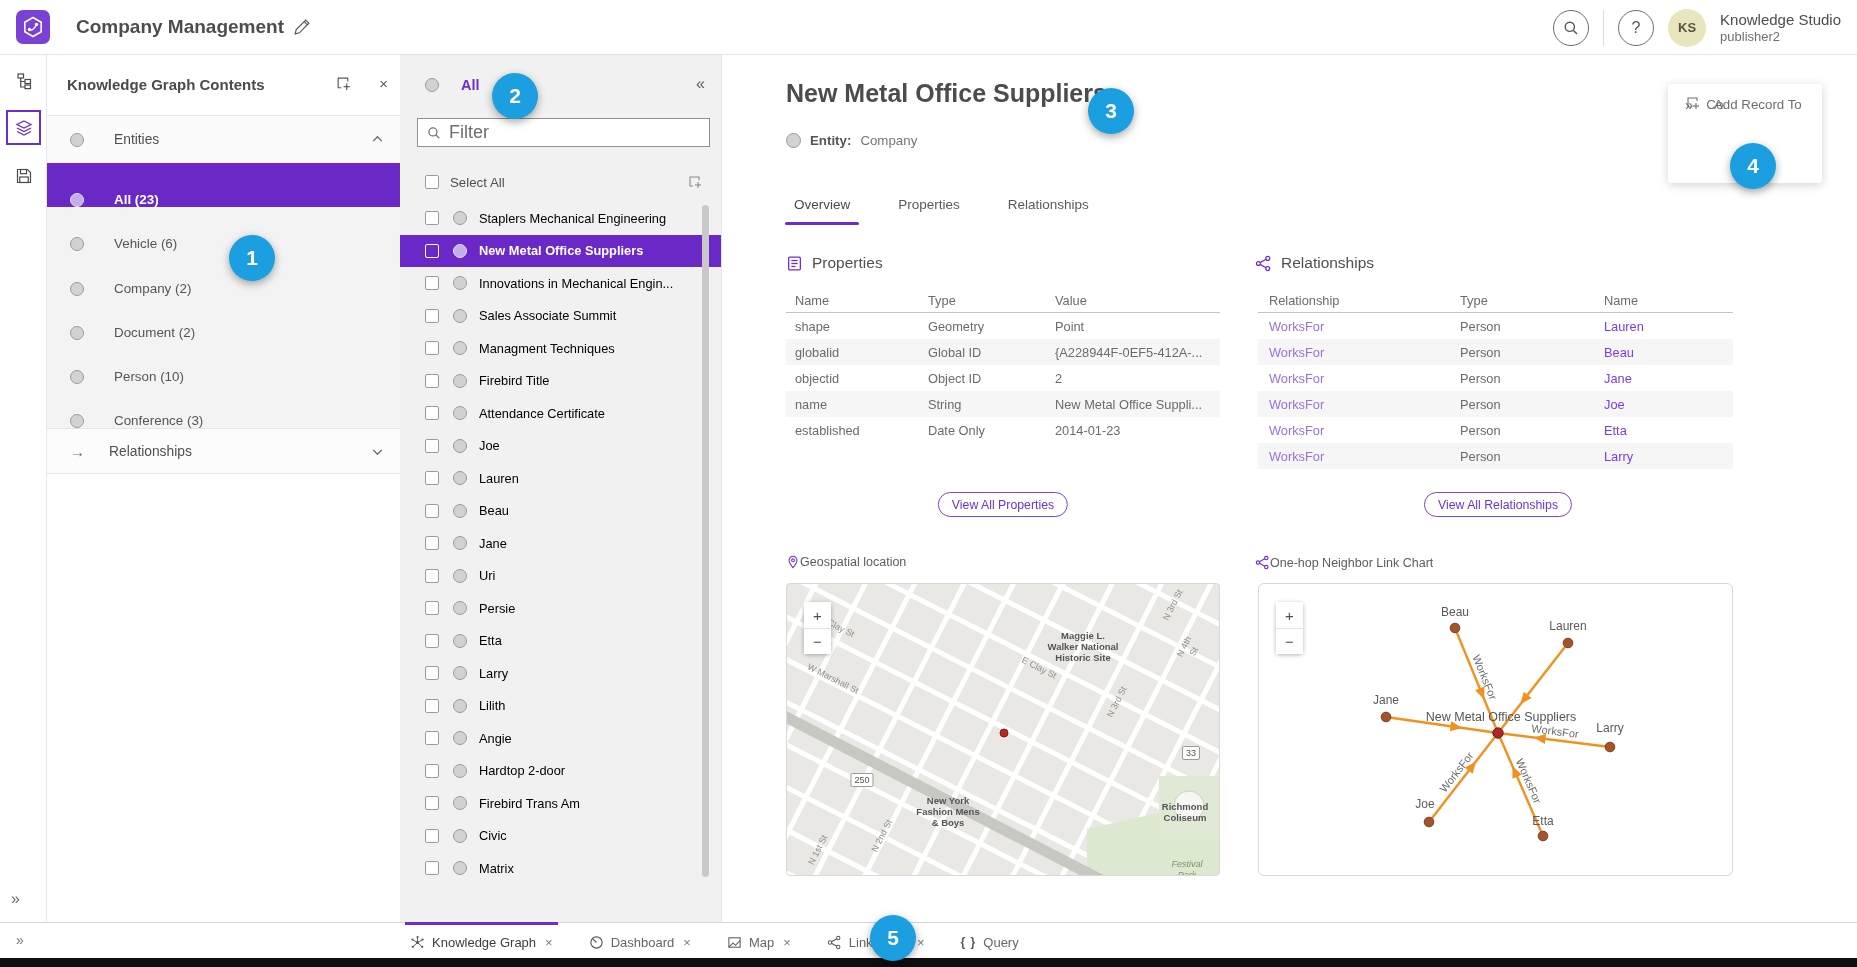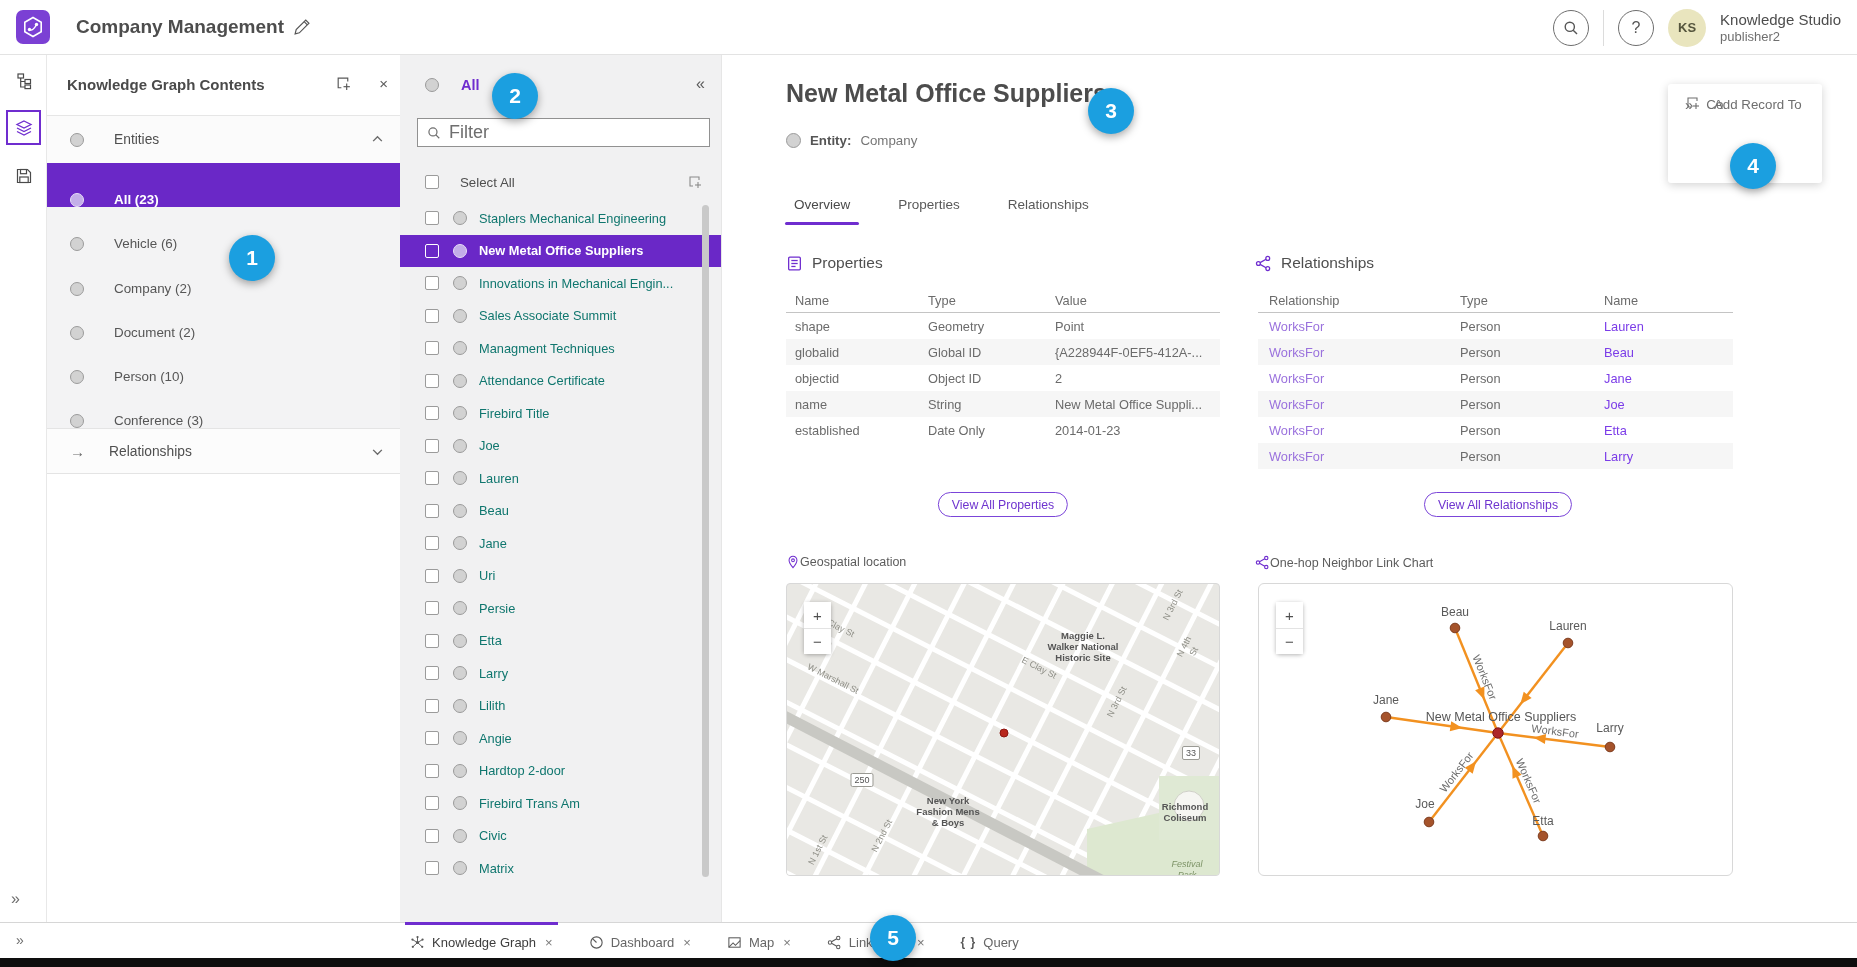--- a/index.html
+++ b/index.html
@@ -50,27 +50,27 @@
   
   .panel2{position:absolute;left:400px;top:55px;width:322px;bottom:45px;background:#f1f1f2;border-right:1px solid #e6e6e6;z-index:10;overflow:hidden}
   .p2-head{position:absolute;left:25px;top:22px;display:flex;align-items:center;gap:22px}
   .p2-head .all{font-size:14.5px;font-weight:700;color:#6f2dcf}
   .p2-collapse{position:absolute;right:16px;top:20px;color:#5c5c5c;font-size:16px;cursor:pointer;background:none;border:none}
   .filterbox{position:absolute;left:17px;top:63px;width:293px;height:29px;background:#fff;border:1px solid #919191;display:flex;align-items:center;gap:8px;padding:0 9px}
   .filterbox input{border:none;outline:none;flex:1;font-size:18px;color:#444;font-family:"Liberation Sans",sans-serif;background:transparent}
   .filterbox input::placeholder{color:#6e6e6e}
   .selall{position:absolute;left:0;top:112px;right:0;height:30px;display:flex;align-items:center}
   .selall .cbx{margin-left:25px}
-  .selall .sa-label{margin-left:21px;font-size:13.3px;color:#4f4f4f}
+  .selall .sa-label{margin-left:11px;font-size:13.3px;color:#4f4f4f}
   .selall .ibtn{position:absolute;right:18px;background:none;border:none;cursor:pointer;display:flex}
   .p2-rows{position:absolute;left:0;top:147px;right:0}
   .p2-row{height:32.5px;display:flex;align-items:center;cursor:pointer}
   .p2-row .cbx{margin-left:25px}
   .p2-row .radio{margin-left:14px}
-  .p2-label{margin-left:12px;font-size:12.8px;color:#0f766e;white-space:nowrap}
+  .p2-label{margin-left:12px;font-size:12.8px;color:#000000;white-space:nowrap}
   .p2-row.sel{background:#6a28c7}
   .p2-row.sel .p2-label{color:#fff;font-weight:700}
   .p2-row.sel .cbx{border-color:#fff;background:transparent}
   .p2-row.sel .radio{background:#c3aee8;border-color:#e8def8}
   .p2-scroll{position:absolute;right:12px;top:150px;width:7px;height:672px;background:#c9c9c9;border-radius:4px;cursor:pointer}
 
   .radio{width:14px;height:14px;border-radius:50%;background:#d2d2d2;border:1px solid #9b9b9b;flex:none}
   .cbx{width:14px;height:14px;border:1px solid #9b9b9b;border-radius:2px;background:#fff;flex:none}
 
   
@@ -328,27 +328,27 @@
 
         <div class="p2-row">
           <span class="cbx"></span>
           <span class="radio"></span>
           <span class="p2-label">Managment Techniques</span>
         </div>
 
         <div class="p2-row">
           <span class="cbx"></span>
           <span class="radio"></span>
+          <span class="p2-label">Firebird Title</span>
+        </div>
+
+        <div class="p2-row">
+          <span class="cbx"></span>
+          <span class="radio"></span>
           <span class="p2-label">Attendance Certificate</span>
-        </div>
-
-        <div class="p2-row">
-          <span class="cbx"></span>
-          <span class="radio"></span>
-          <span class="p2-label">Firebird Title</span>
         </div>
 
         <div class="p2-row">
           <span class="cbx"></span>
           <span class="radio"></span>
           <span class="p2-label">Joe</span>
         </div>
 
         <div class="p2-row">
           <span class="cbx"></span>

